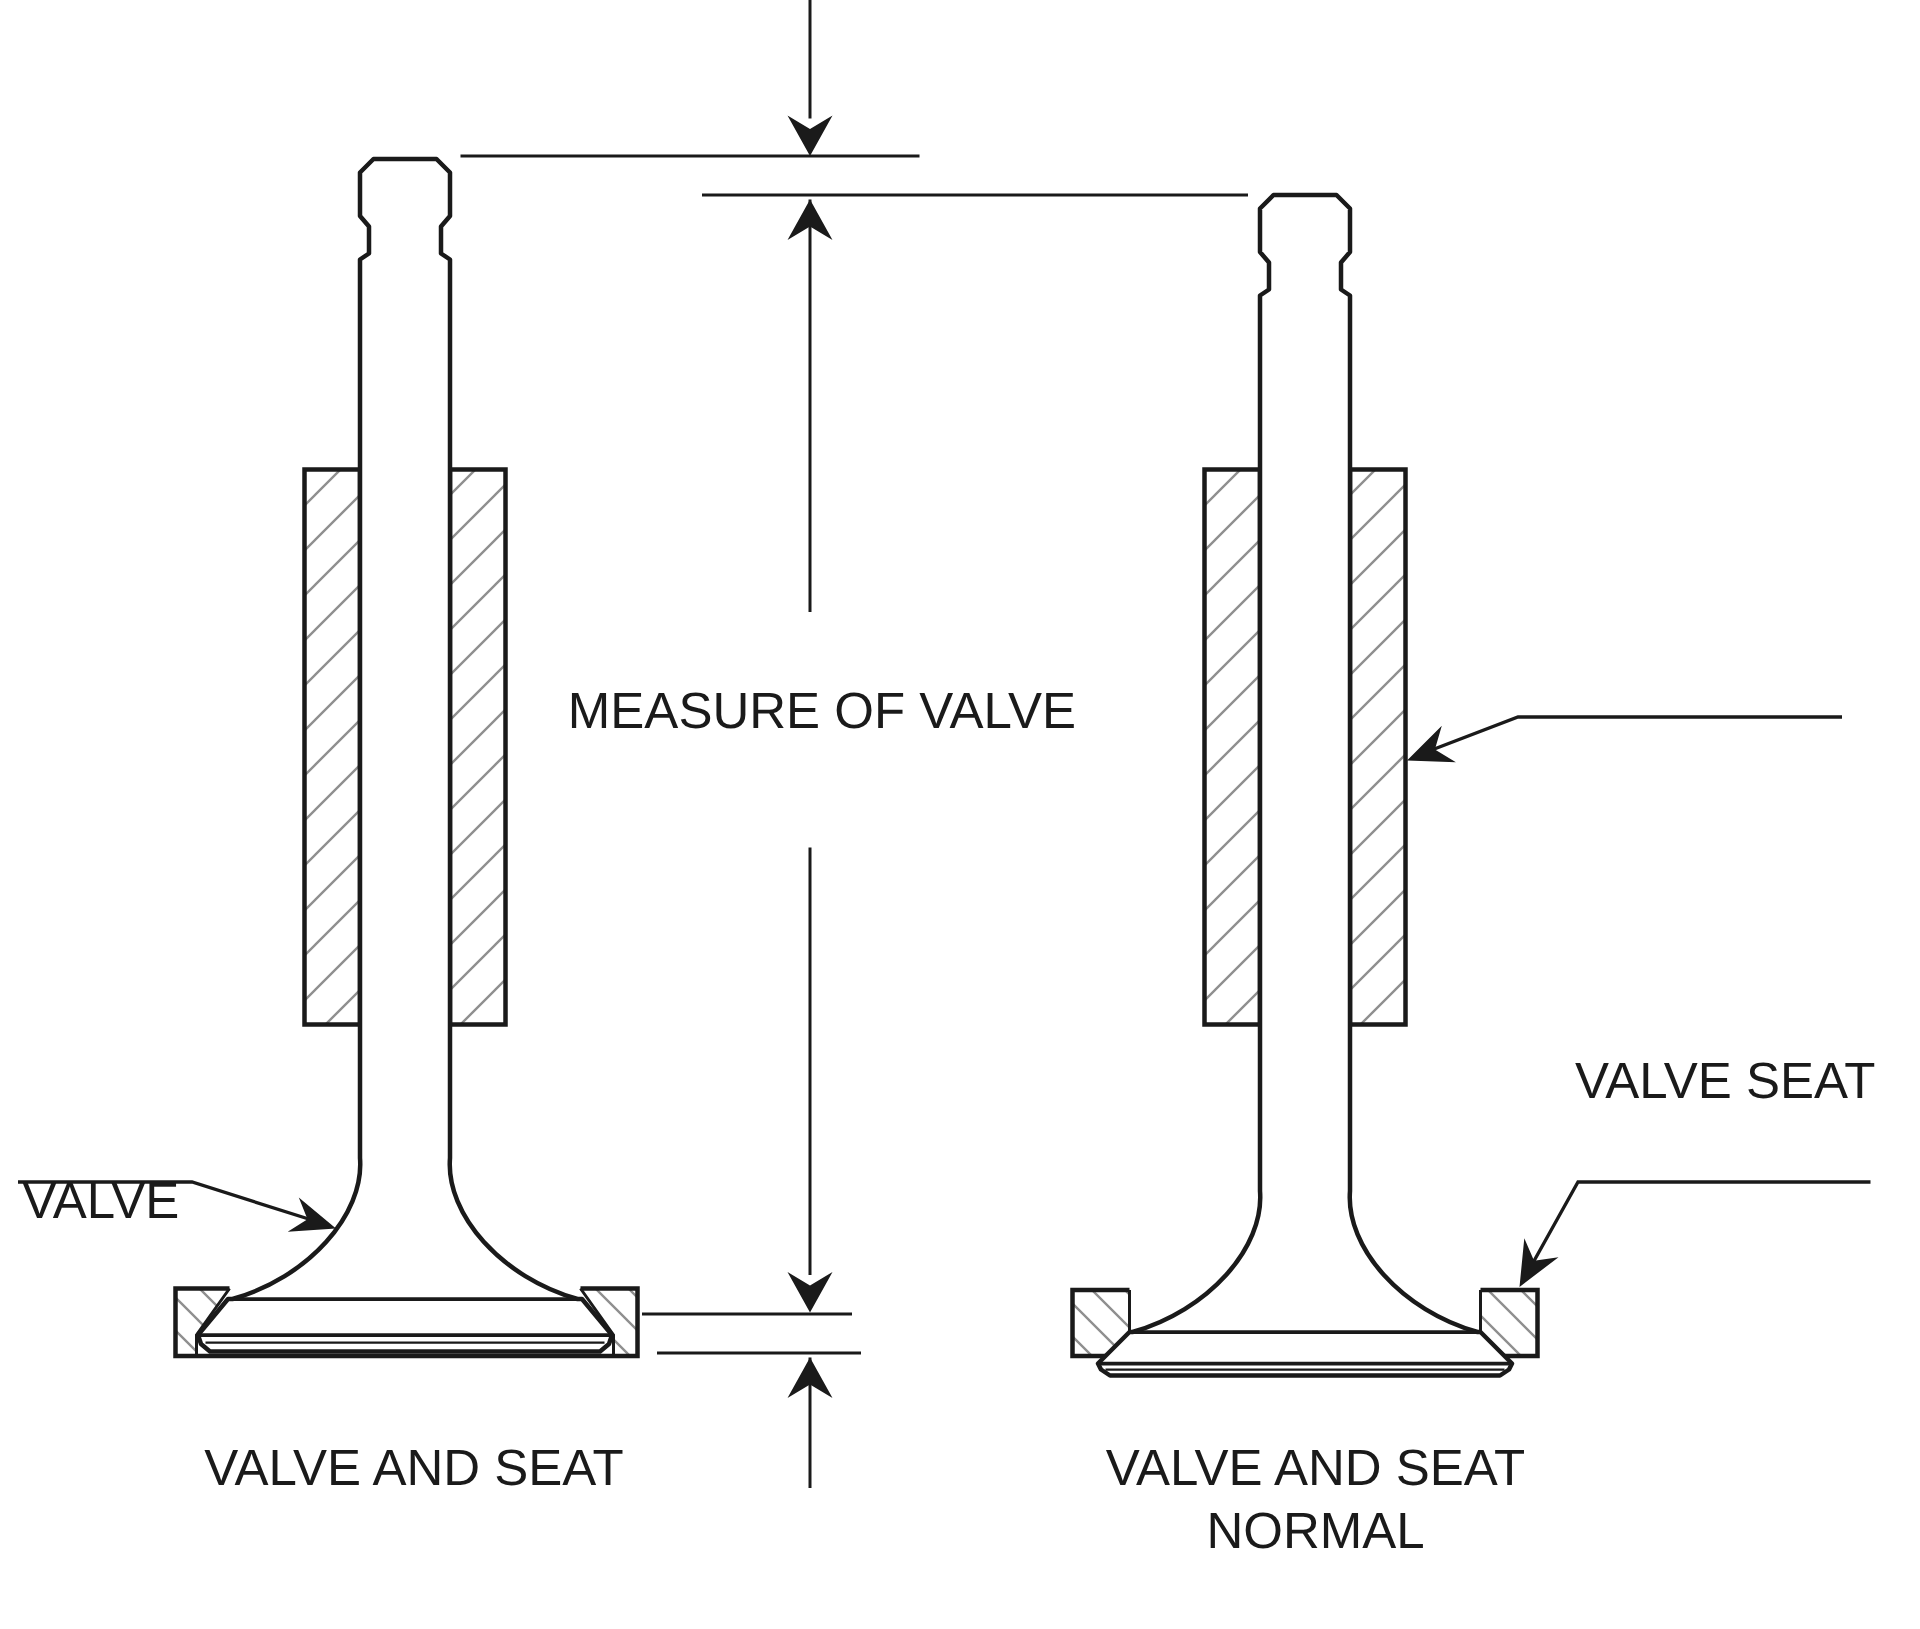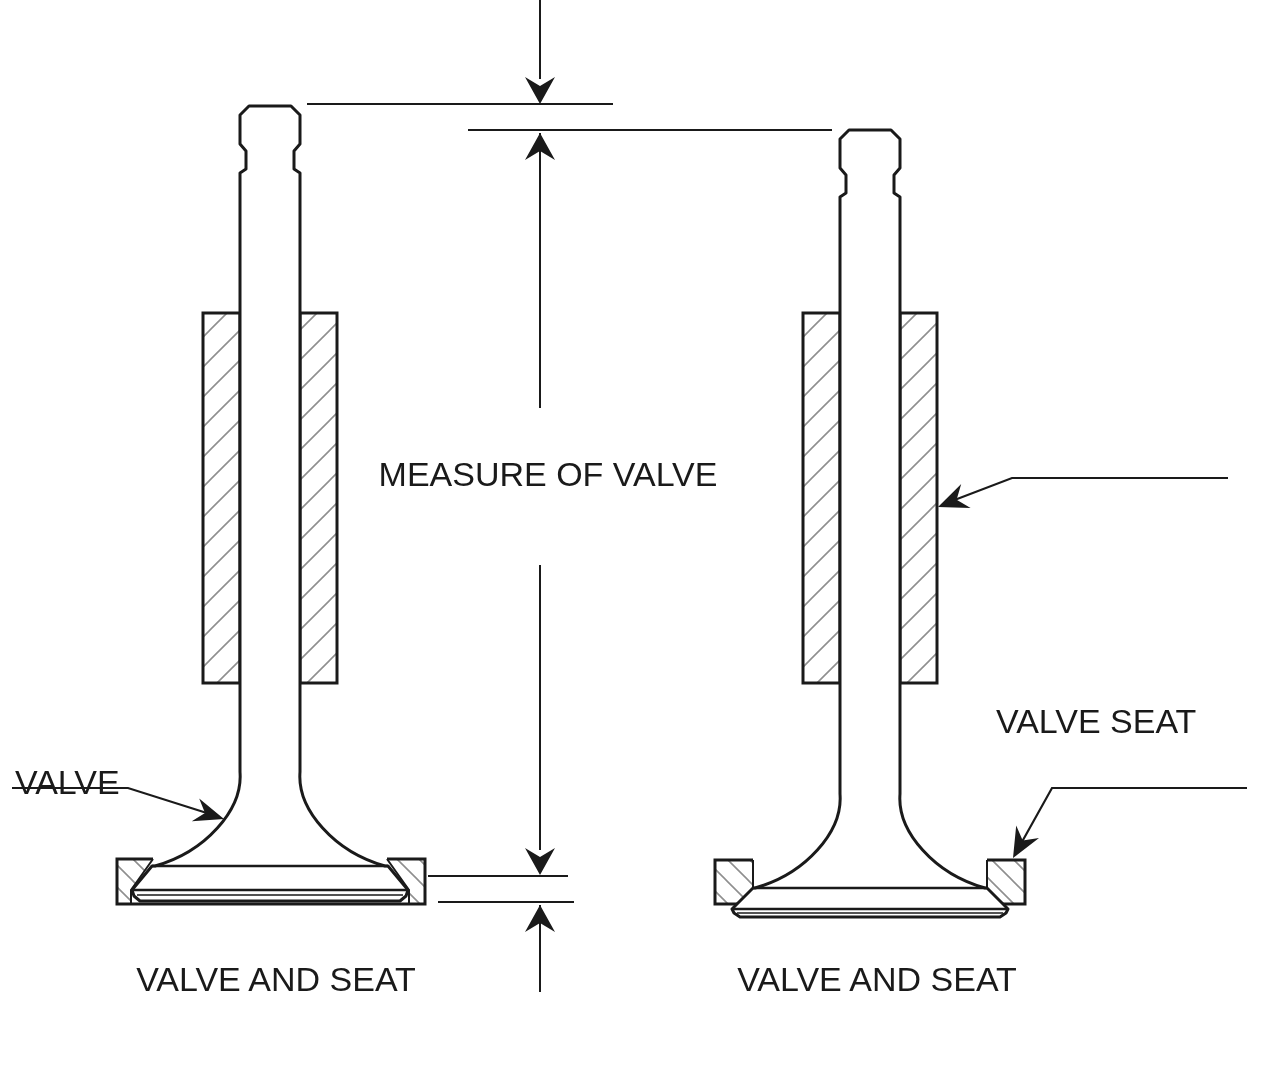--- a/index.html
+++ b/index.html
@@ -121,28 +121,29 @@
   <g>
     <path d="M1247,788 L1052,788 L1018,849" fill="none" stroke="#1a1a1a" stroke-width="2.2"></path>
     <polygon points="1013,858 1016.2,825.5 1022.7,840.5 1039,838.1" fill="#1a1a1a" stroke="none"></polygon>
   </g>
 </svg>
 
 <div class="lbl measure centered" style="left:298px;top:456px;width:500px;">
   <div>MEASURE OF VALVE</div>
 </div>
 
-<div class="lbl" style="left:15px;top:761px;">VALVE</div>
+<div class="lbl" style="left:15px;top:780px;">VALVE</div>
 
 
-<div class="lbl" style="left:996px;top:700px;">
+<div class="lbl" style="left:1050px;top:700px;">
   <div>VALVE SEAT</div>
 </div>
 
 <div class="lbl centered" style="left:26px;top:958px;width:500px;">
   <div>VALVE AND SEAT</div>
 </div>
 
 <div class="lbl centered" style="left:627px;top:958px;width:500px;">
   <div>VALVE AND SEAT</div>
+  <div>NORMAL</div>
 </div>
 
 </div>
 
 </body></html>

